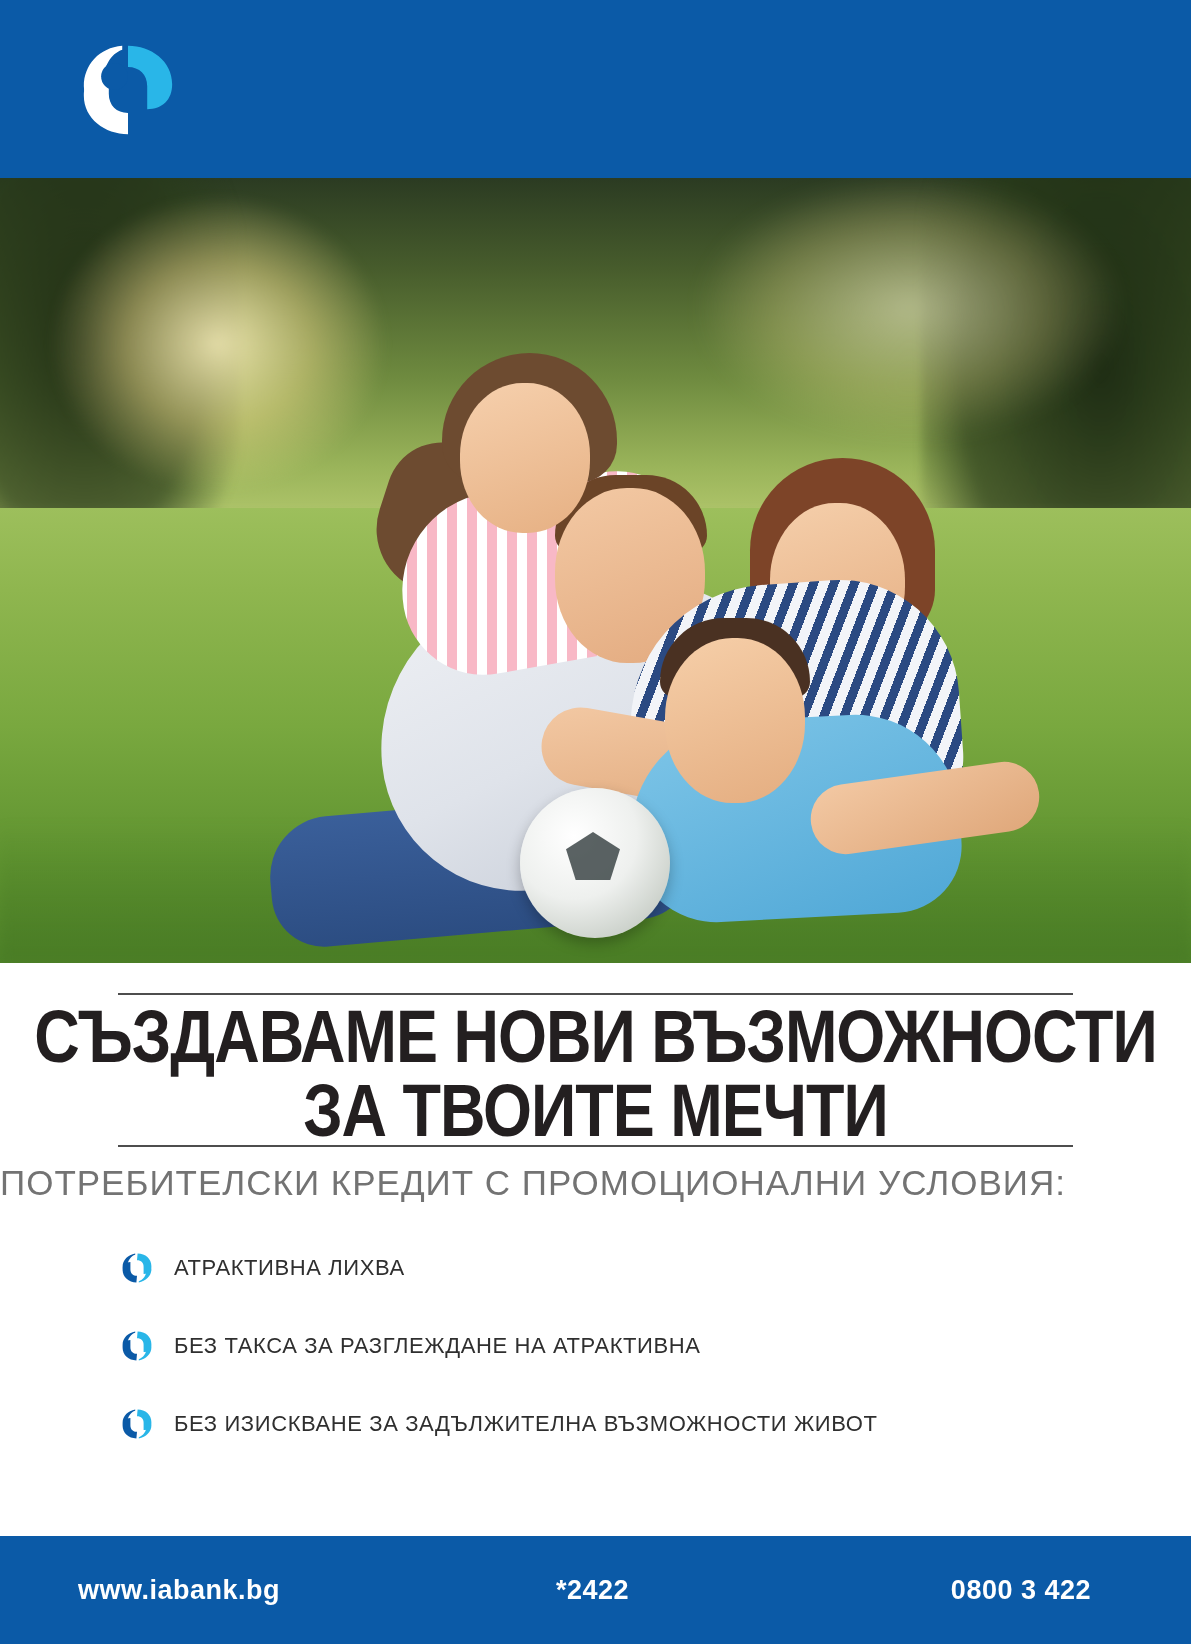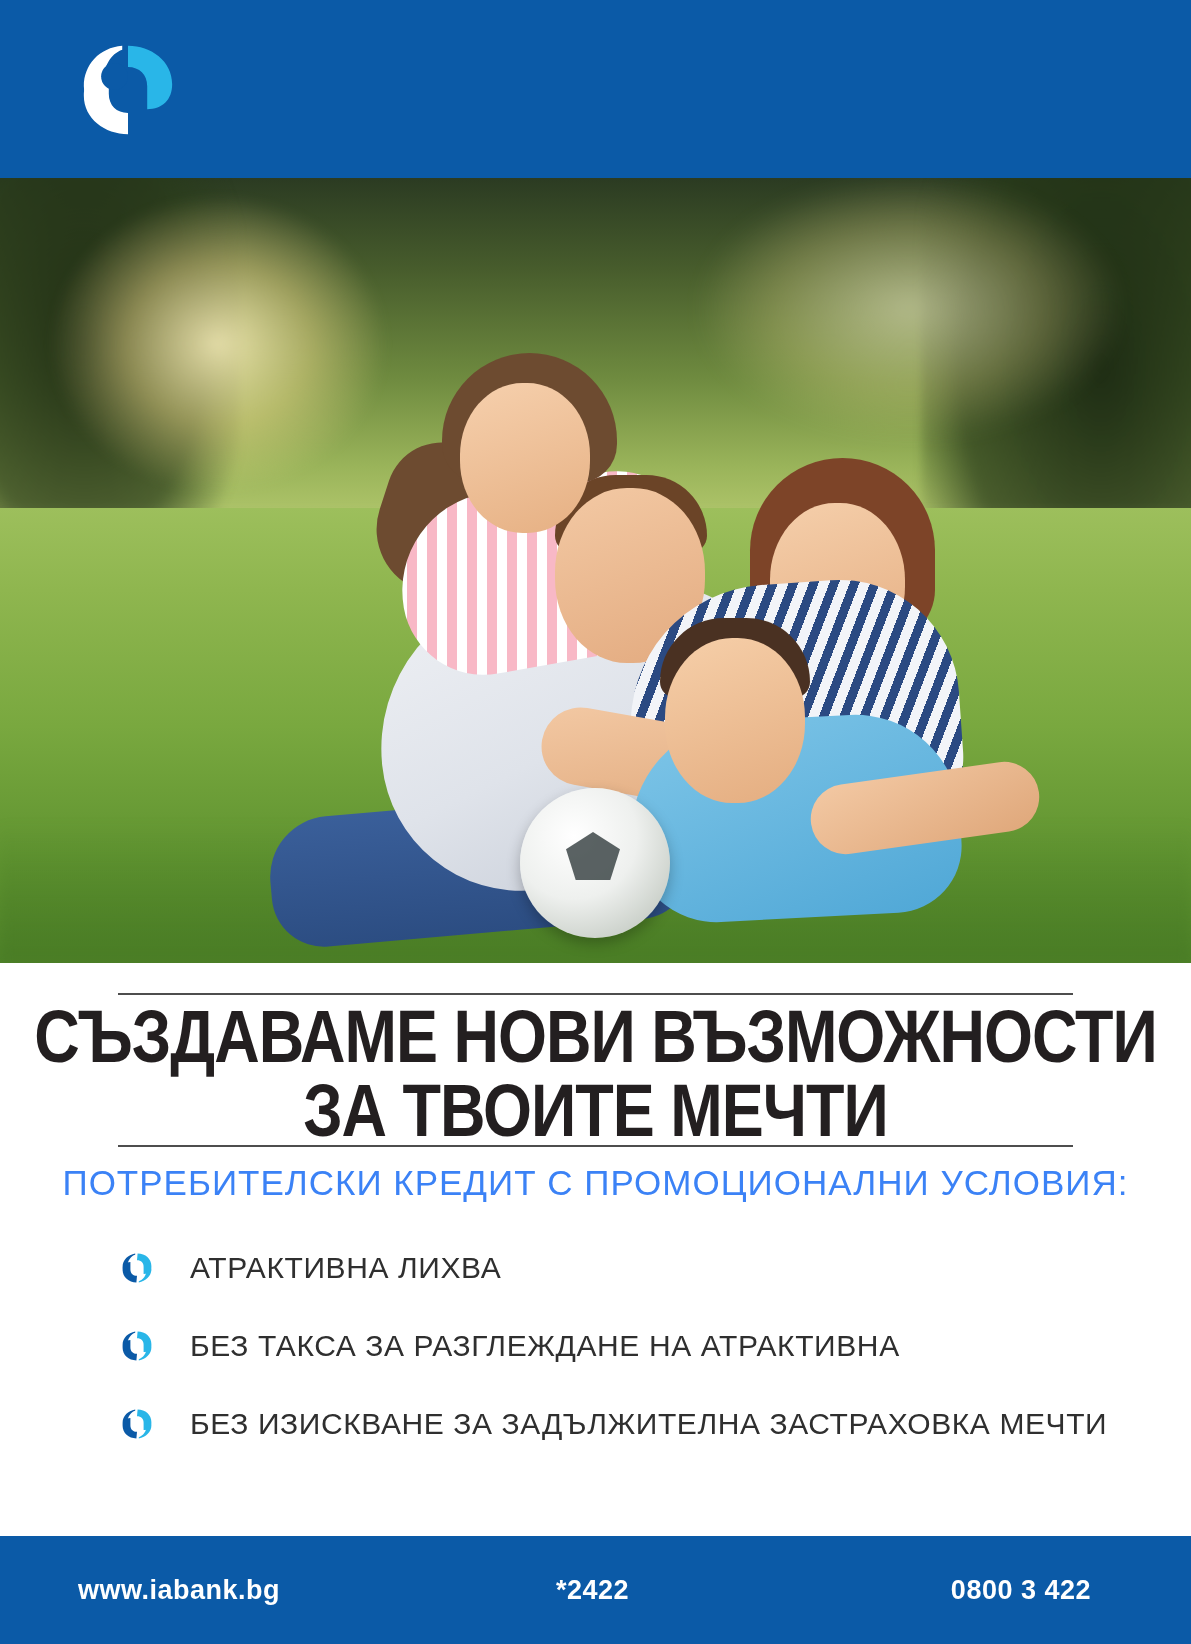--- a/index.html
+++ b/index.html
@@ -272,22 +272,22 @@
     transform-origin: top center;
     font-family: "Liberation Sans", sans-serif;
   }
   .headline .l2 { display: block; }
 
   .subhead {
     position: absolute;
     left: 0;
     top: 200px;
     width: 1191px;
-    text-align: center;
-    color: #3b82f6;
+    text-align: left;
+    color: #737373;
     font-size: 35px;
     letter-spacing: 1px;
     font-family: "Liberation Sans", sans-serif;
   }
 
   .bullets {
     position: absolute;
     left: 122px;
     top: 270px;
     width: 1000px;
@@ -300,25 +300,24 @@
   }
   .bullet-icon {
     width: 30px;
     height: 30px;
     position: relative;
     flex: 0 0 auto;
     margin-right: 22px;
   }
   .bullet-label {
     color: #2f2f2f;
-    font-size: 30px;
+    font-size: 22px;
     letter-spacing: 0.6px;
     white-space: nowrap;
     font-family: "Liberation Sans", sans-serif;
-    margin-left: 16px;
   }
 
   
   .footer {
     position: absolute;
     left: 0;
     top: 1536px;
     width: 1191px;
     height: 108px;
     background: #0b5aa7;
@@ -423,21 +422,21 @@
 
       <div class="bullet">
         <span class="bullet-icon">
           <svg viewBox="0 0 100 100" width="30" height="30" aria-hidden="true">
             <path d="M52 2 C78 2 98 20 98 44 C98 60 88 70 72 70 L72 46 C72 32 64 24 50 24 Z" fill="#29b6e8"></path>
             <path d="M48 98 C22 98 2 80 2 56 C2 40 12 30 28 30 L28 54 C28 68 36 76 50 76 Z" fill="#0b5aa7"></path>
             <path d="M44 2 C20 6 2 24 2 46 C2 56 8 64 18 66 L18 44 C18 26 30 10 44 6 Z" fill="#0b5aa7"></path>
             <path d="M56 98 C80 94 98 76 98 54 C98 44 92 36 82 34 L82 56 C82 74 70 90 56 94 Z" fill="#29b6e8"></path>
           </svg>
         </span>
-        <span class="bullet-label">БЕЗ ИЗИСКВАНЕ ЗА ЗАДЪЛЖИТЕЛНА ЗАСТРАХОВКА МЕЧТИ</span>
+        <span class="bullet-label">БЕЗ ИЗИСКВАНЕ ЗА ЗАДЪЛЖИТЕЛНА ВЪЗМОЖНОСТИ ЖИВОТ</span>
       </div>
 
     </div>
   </div>
 
   <div class="footer">
     <div class="footer-item footer-left">www.iabank.bg</div>
     <div class="footer-item footer-mid">*2422</div>
     <div class="footer-item footer-right">0800 3 422</div>
   </div>

